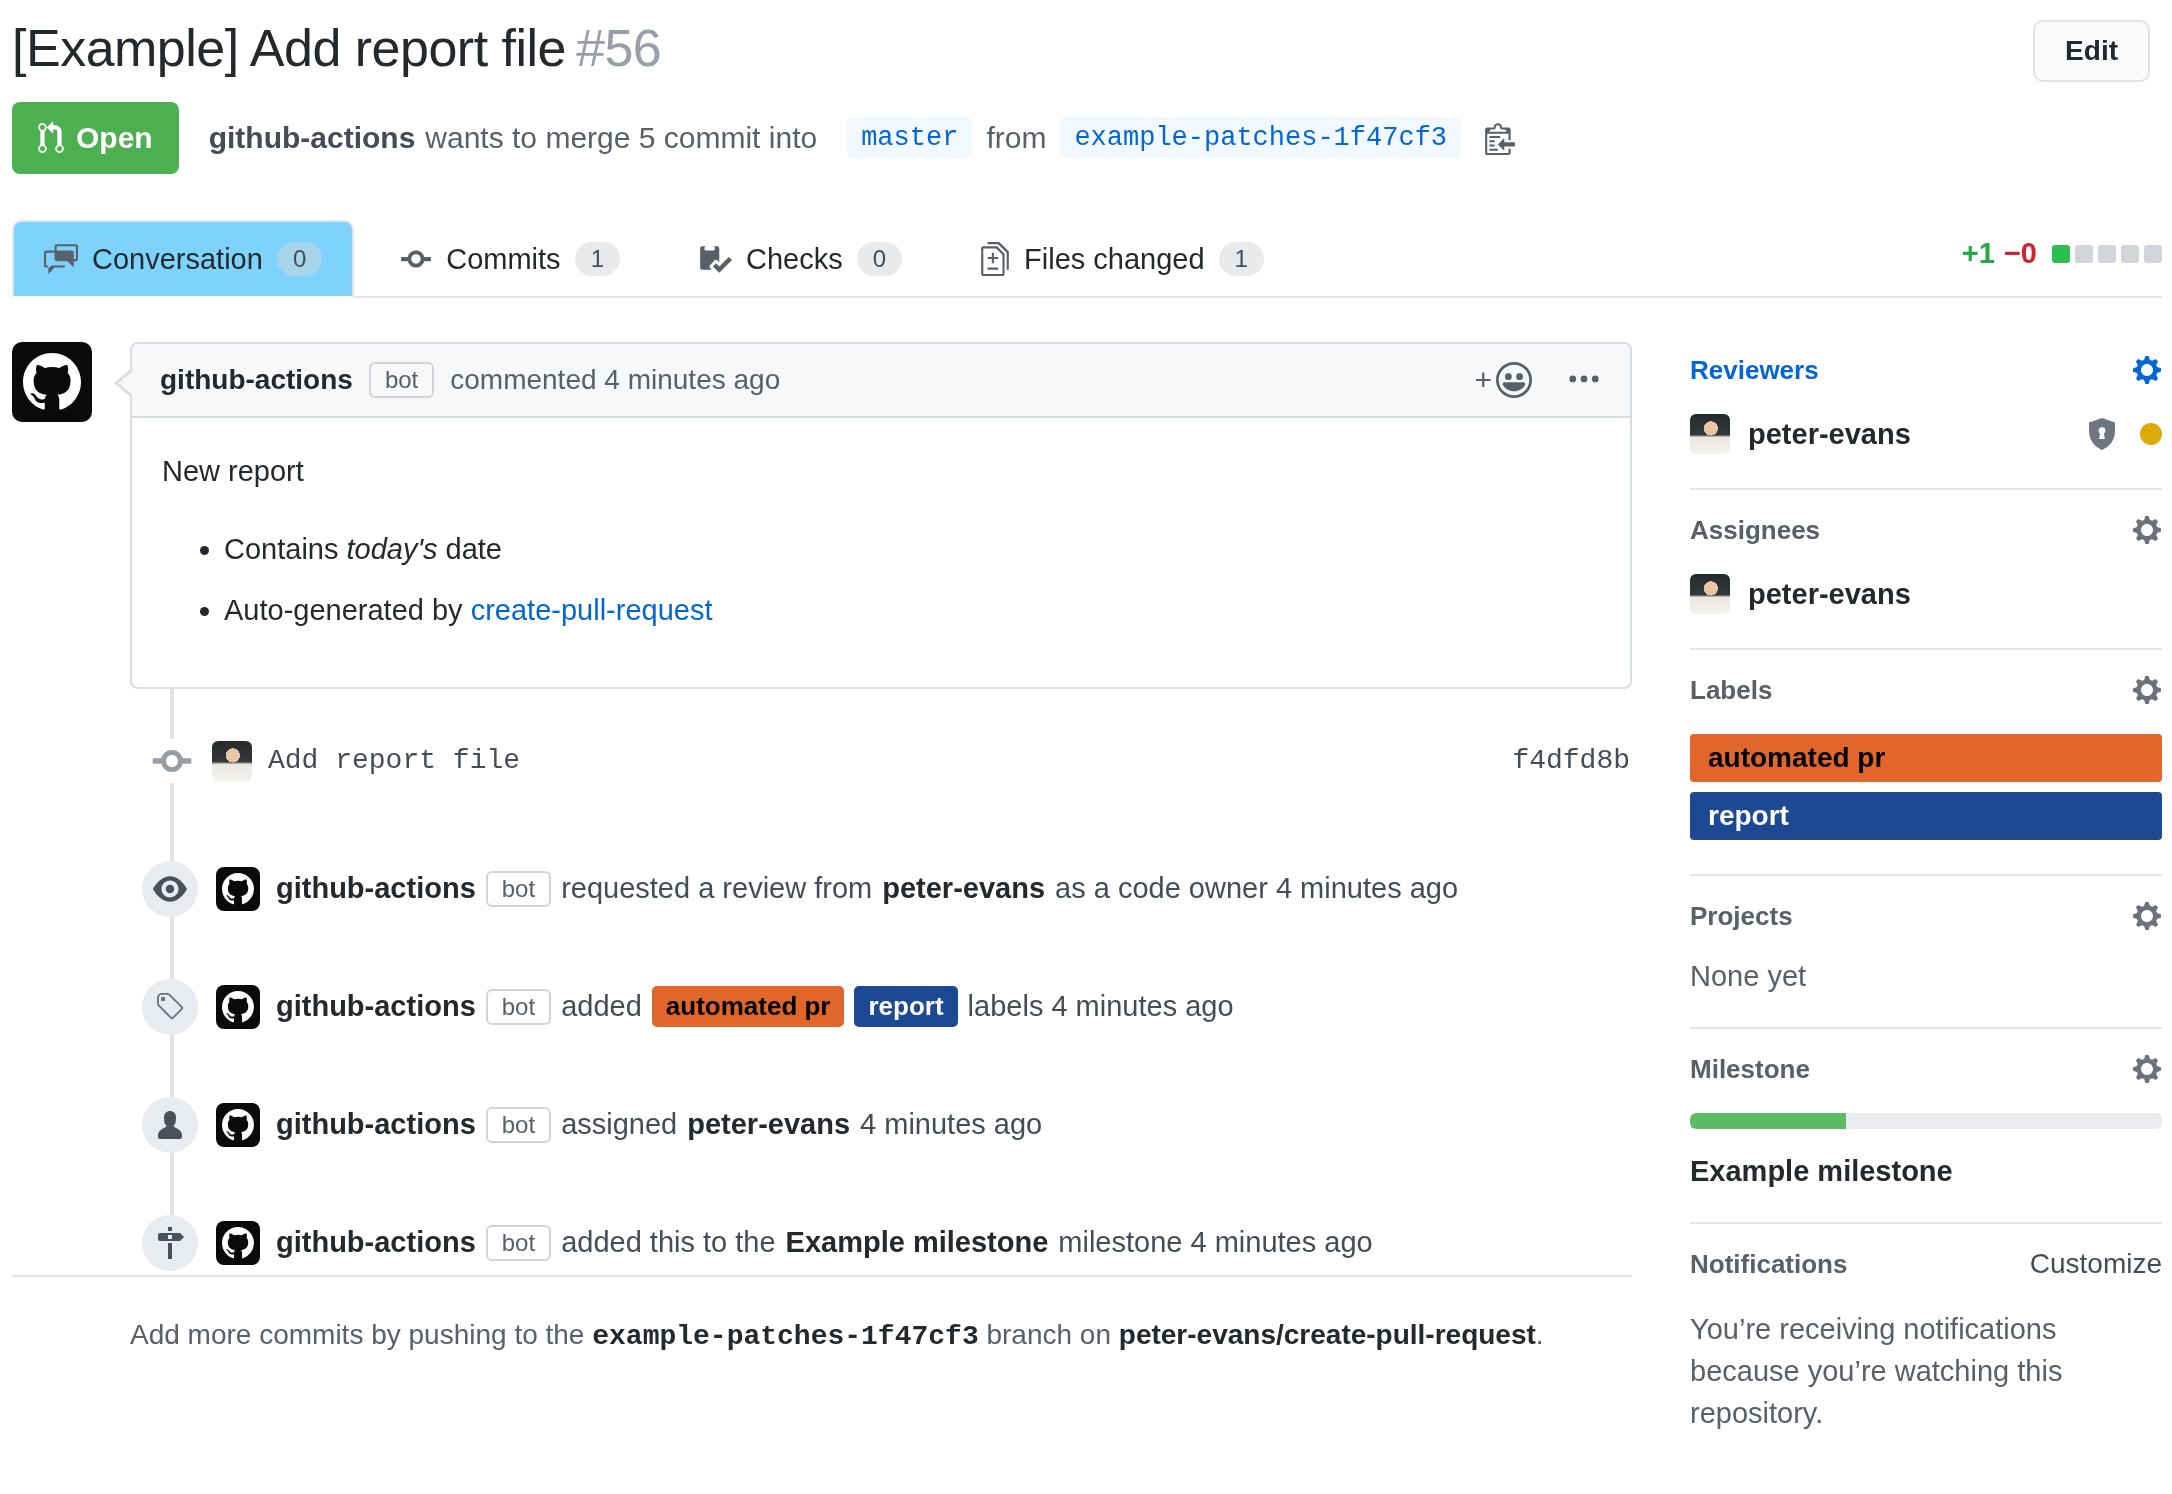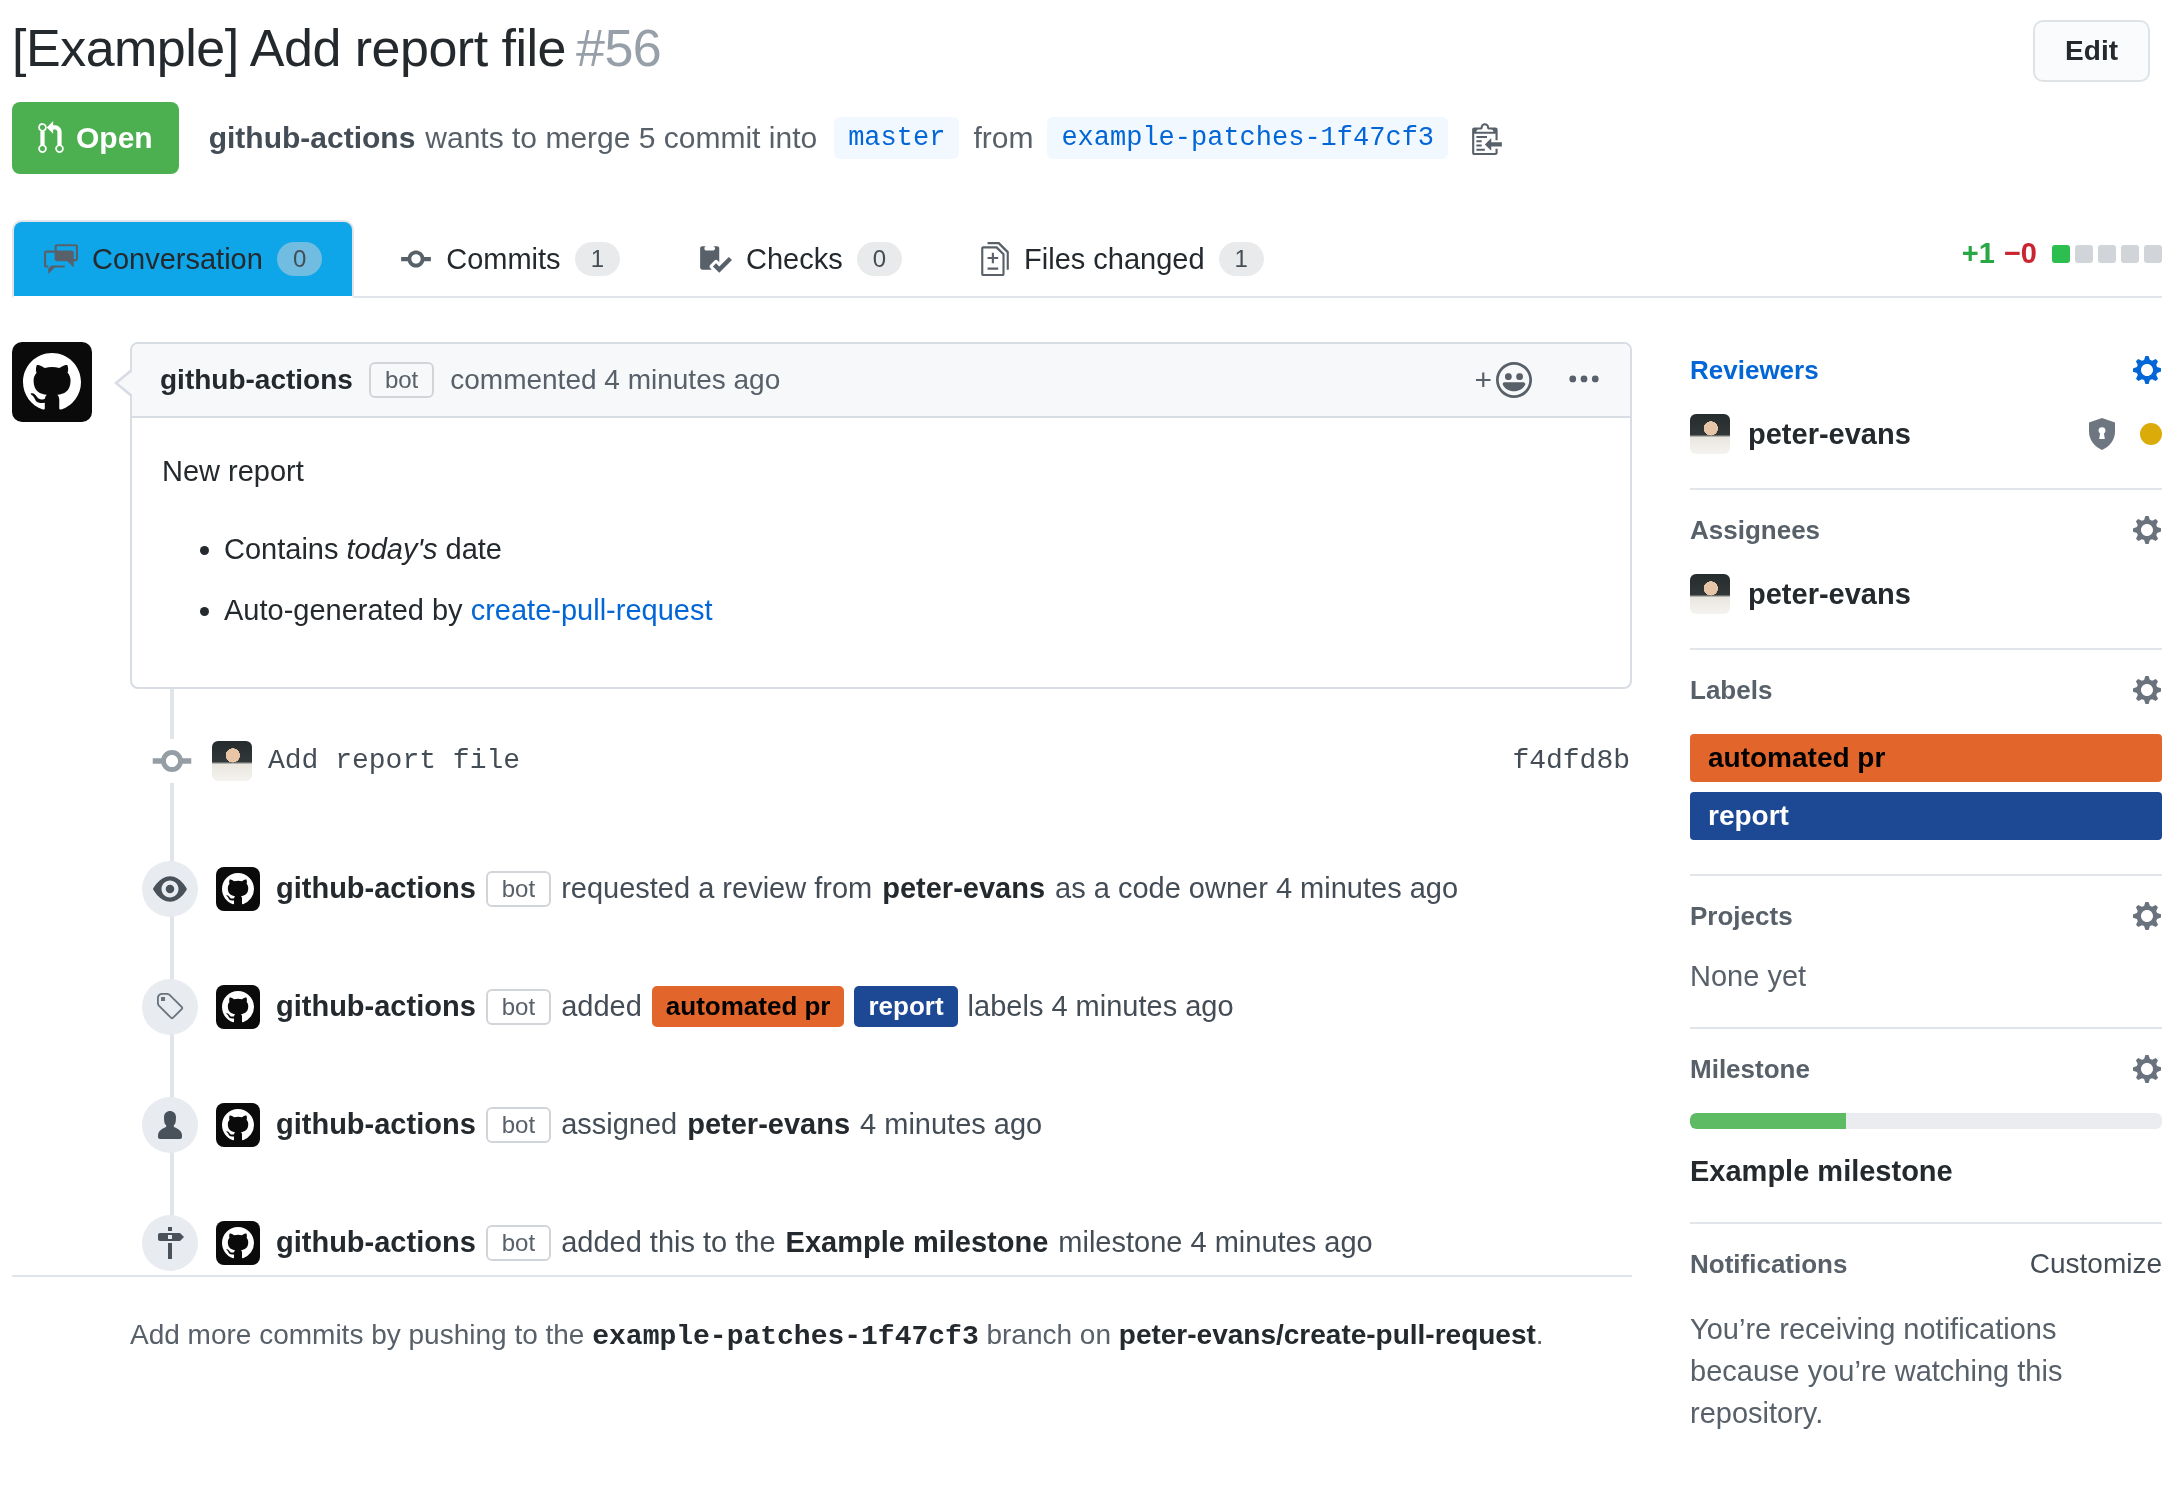--- a/index.html
+++ b/index.html
@@ -22,21 +22,21 @@
   .branch-chip { font-family:"Liberation Mono","DejaVu Sans Mono",monospace; font-size:27px;
     color:#0366d6; background:#f1f8ff; padding:6px 14px; border-radius:6px; margin:0 14px; }
   .clippy { color:#586069; margin-left:10px; display:inline-flex; cursor:pointer; }
 
   
   .tabs-bar { display:flex; align-items:flex-end; border-bottom:2px solid #e1e4e8;
     margin-top:46px; position:relative; }
   .tab { display:flex; align-items:center; gap:14px; padding:20px 30px; font-size:29px;
     color:#24292e; border:2px solid transparent; margin-bottom:-2px; margin-right:14px;
     cursor:pointer; }
-  .tab.active { background:#0ea5e9; border-color:#e1e4e8; border-bottom-color:#fff;
+  .tab.active { background:#7dd3fc; border-color:#e1e4e8; border-bottom-color:#fff;
     border-radius:10px 10px 0 0; }
   .tab .t-ico { color:#586069; display:inline-flex; }
   .tab-count { background:rgba(209,213,218,.5); border-radius:999px; padding:3px 16px;
     font-size:24px; color:#444d56; }
   .diffstat { margin-left:auto; display:flex; align-items:center; gap:5px;
     padding-bottom:26px; font-weight:700; font-size:29px; }
   .add { color:#28a745; margin-right:4px; } .del { color:#cb2431; margin-right:10px; }
   .dblock { width:18px; height:18px; border-radius:3px; display:inline-block; }
 
   
@@ -148,21 +148,21 @@
       <span class="state-badge" style="background: rgb(76, 176, 80);">
         <span style="display:inline-flex">
             <svg width="26" height="34" viewBox="0 0 12 16" fill="currentColor">
               <path d="M11 11.28V5c-.03-.78-.34-1.47-.94-2.06C9.46 2.35 8.78 2.03 8 2H7V0L4 3l3 3V4h1c.27.02.48.11.69.31.21.2.3.42.31.69v6.28A1.993 1.993 0 0010 15a1.993 1.993 0 001-3.72zm-1 2.92c-.66 0-1.2-.55-1.2-1.2 0-.65.55-1.2 1.2-1.2.65 0 1.2.55 1.2 1.2 0 .65-.55 1.2-1.2 1.2zM4 3c0-1.11-.89-2-2-2a1.993 1.993 0 00-1 3.72v6.56A1.993 1.993 0 002 15a1.993 1.993 0 001-3.72V4.72c.59-.34 1-.98 1-1.72zm-.8 10c0 .66-.55 1.2-1.2 1.2-.65 0-1.2-.55-1.2-1.2 0-.65.55-1.2 1.2-1.2.65 0 1.2.55 1.2 1.2zM2 4.2C1.34 4.2.8 3.65.8 3c0-.65.55-1.2 1.2-1.2.65 0 1.2.55 1.2 1.2 0 .65-.55 1.2-1.2 1.2z"></path>
             </svg>
           </span>
         <span>Open</span>
       </span>
       <span class="meta-author">github-actions</span>
       <span class="meta-mid">wants to merge 5 commit into</span>
-      <span class="branch-chip" style="margin-left:3px">master</span>
+      <span class="branch-chip" style="margin-left:16px">master</span>
       <span>from</span>
       <span class="branch-chip">example-patches-1f47cf3</span>
       <span class="clippy">
           <svg width="30" height="34" viewBox="0 0 14 16" fill="currentColor">
             <path d="M2 13h4v1H2v-1zm5-6H2v1h5V7zm2 3V8l-3 3 3 3v-2h5v-2H9zM4.5 9H2v1h2.5V9zM2 12h2.5v-1H2v1zm9 1h1v2c-.02.28-.11.52-.3.7-.19.18-.42.28-.7.3H1c-.55 0-1-.45-1-1V4c0-.55.45-1 1-1h3c0-1.11.89-2 2-2 1.11 0 2 .89 2 2h3c.55 0 1 .45 1 1v5h-1V6H1v9h10v-2zM2 5h8c0-.55-.45-1-1-1H8c-.55 0-1-.45-1-1s-.45-1-1-1-1 .45-1 1-.45 1-1 1H3c-.55 0-1 .45-1 1z"></path>
           </svg>
         </span>
     </div>
   </div>
 

